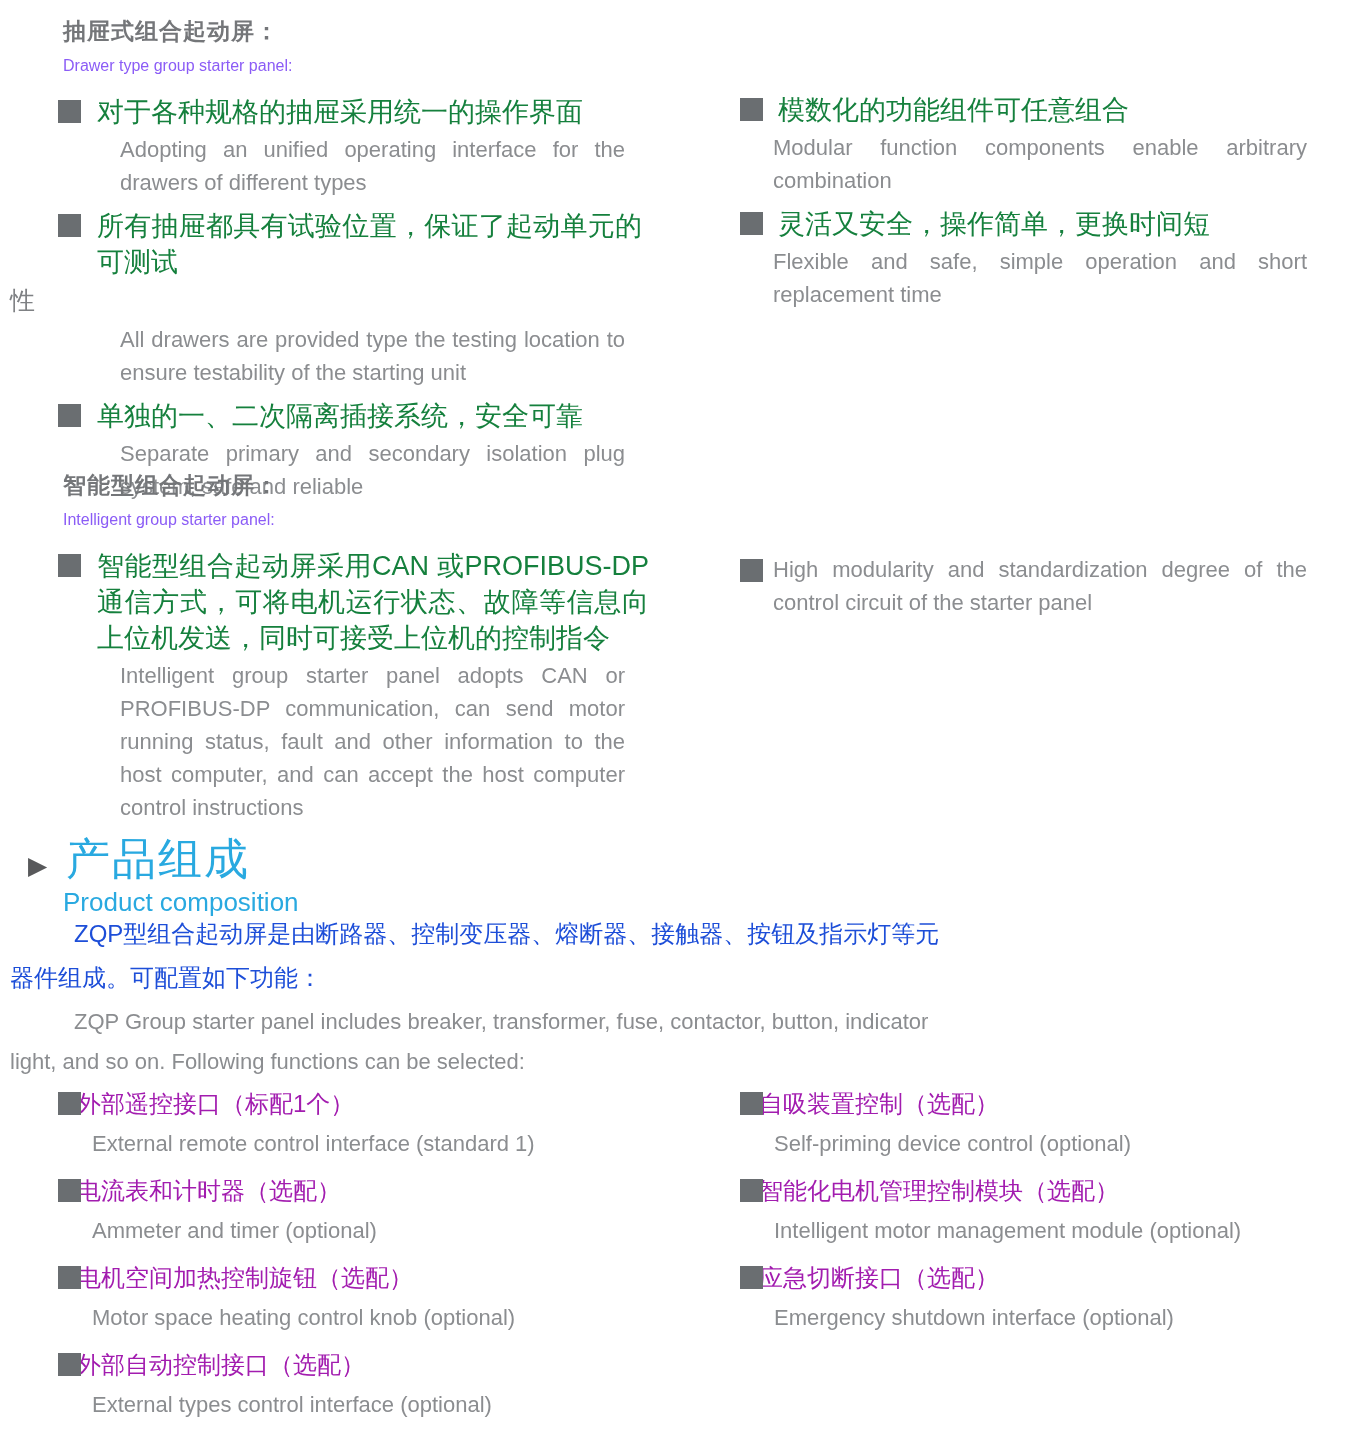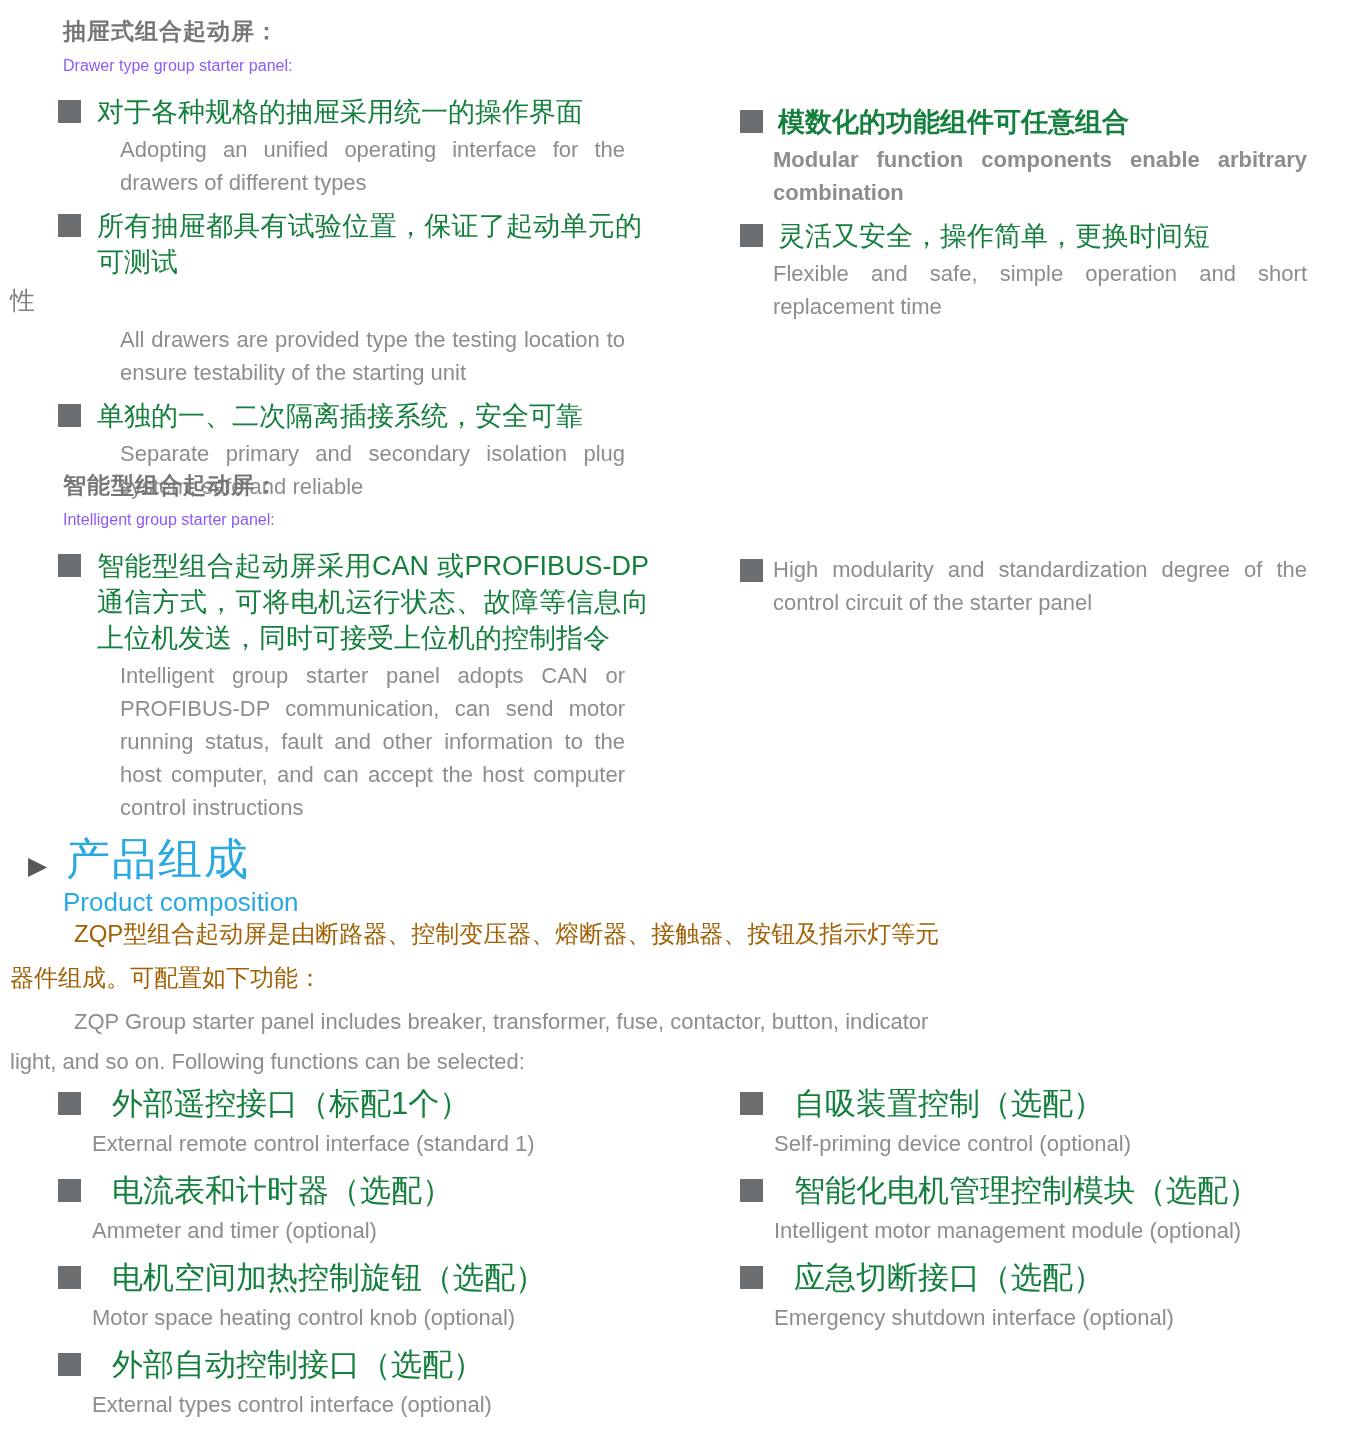--- a/index.html
+++ b/index.html
@@ -83,42 +83,42 @@
     font-size:26px;
     color:#29a9e0;
     line-height:32px;
   }
 
   
   .intro-cn{
     position:absolute;left:10px;top:912px;
     width:948px;
     font-size:24px;line-height:44px;
-    color:#a16207;
+    color:#1d4ed8;
     text-indent:64px;
   }
   .intro-en{
     position:absolute;left:10px;top:1002px;
     width:920px;
     font-size:22px;line-height:40px;
     color:#8b8d90;
     text-indent:64px;
   }
 
   
   .opt-item{position:relative;margin-bottom:14px;}
   .opt-item .sq{
     position:absolute;left:0;top:6px;
     width:23px;height:23px;
     background:#6a6e71;
   }
   .opt-cn{
-    margin-left:54px;
-    font-size:31px;line-height:36px;
-    color:#15803d;
+    margin-left:19px;
+    font-size:24px;line-height:36px;
+    color:#a21caf;
   }
   .opt-en{
     margin-left:34px;
     font-size:22px;line-height:30px;
     color:#8b8d90;
     margin-top:7px;
   }
 </style>
 </head>
 <body>
@@ -147,21 +147,21 @@
         <span class="sq"></span>
         <div class="cn">单独的一、二次隔离插接系统，安全可靠</div>
         <div class="en">Separate primary and secondary isolation plug system, safe and reliable</div>
       </div>
 
     </div>
   </div>
 
   <div class="sec col-r" style="left:740px;top:92px;width:600px;">
 
-    <div class="item" style="margin-top:12px;font-weight:bold;">
+    <div class="item" style="margin-top:0;">
       <span class="sq"></span>
       <div class="cn">模数化的功能组件可任意组合</div>
       <div class="en">Modular function components enable arbitrary combination</div>
     </div>
 
     <div class="item">
       <span class="sq"></span>
       <div class="cn">灵活又安全，操作简单，更换时间短</div>
       <div class="en">Flexible and safe, simple operation and short replacement time</div>
     </div>

